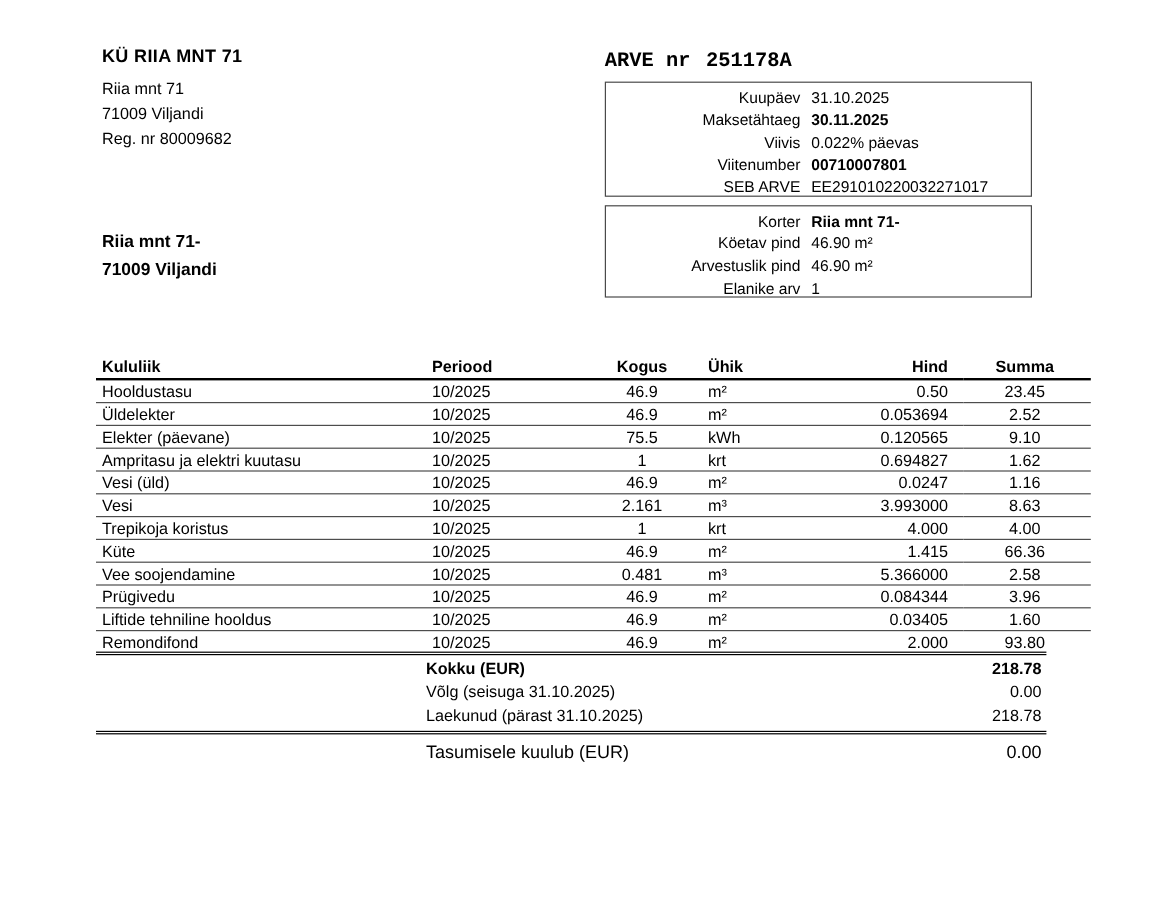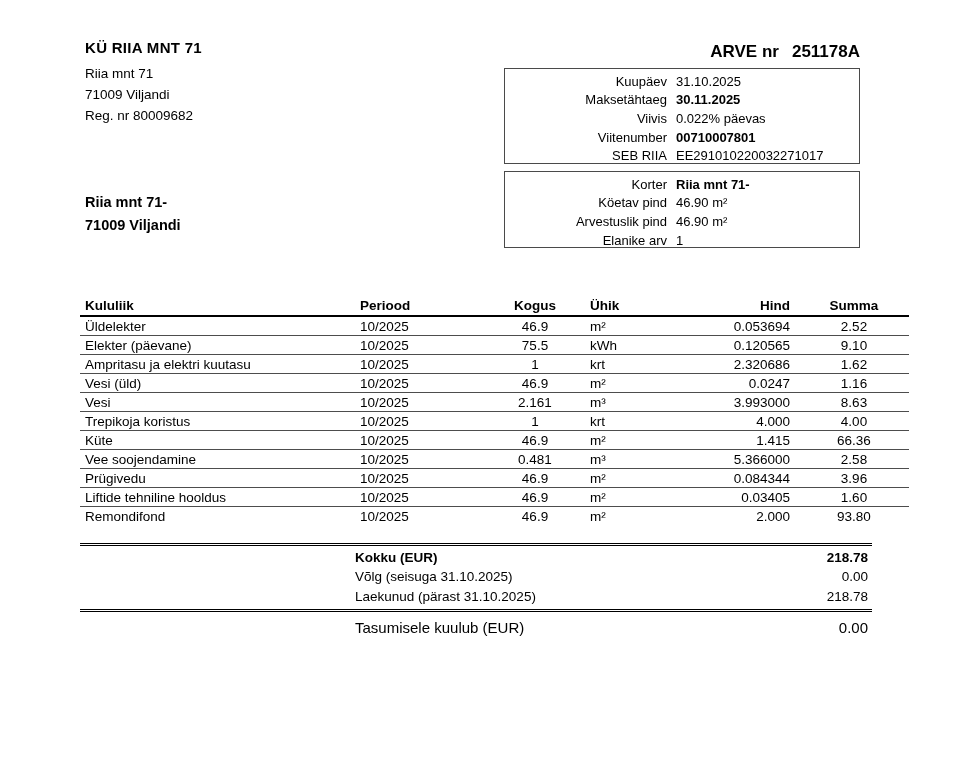--- a/index.html
+++ b/index.html
@@ -17,21 +17,21 @@
   .sender { position: absolute; left: 85px; top: 39px; }
   .sender-name { font-size: 15px; font-weight: bold; letter-spacing: 0.3px; margin: 0 0 7px 0; }
   .sender-line { font-size: 13.5px; line-height: 21px; }
 
   
   .recipient { position: absolute; left: 85px; top: 191px; font-size: 14.5px; font-weight: bold; line-height: 23px; }
 
   
   .invoice-title {
     position: absolute; left: 504px; top: 42px; width: 356px;
-    text-align: right; font-size: 17px; font-weight: bold; white-space: nowrap;
+    text-align: left; font-size: 17px; font-weight: bold; white-space: nowrap; font-family: Liberation Mono, monospace;
   }
   .invoice-title .num { margin-left: 13px; }
 
   
   .info-box {
     position: absolute; left: 504px; width: 356px;
     border: 1px solid #4a4a4a; box-sizing: border-box; padding-top: 3px;
     background: #ffffff;
   }
   .box-details { top: 68px; height: 96px; }
@@ -99,21 +99,21 @@
     </div>
     <div class="info-row">
       <span class="info-label">Viivis</span>
       <span class="info-value">0.022% päevas</span>
     </div>
     <div class="info-row">
       <span class="info-label">Viitenumber</span>
       <span class="info-value bold">00710007801</span>
     </div>
     <div class="info-row">
-      <span class="info-label">SEB RIIA</span>
+      <span class="info-label">SEB ARVE</span>
       <span class="info-value">EE291010220032271017</span>
     </div>
   </div>
 
   <div class="info-box box-apartment">
     <div class="info-row">
       <span class="info-label">Korter</span>
       <span class="info-value bold">Riia mnt 71-</span>
     </div>
     <div class="info-row">
@@ -136,41 +136,49 @@
         <th class="c-name">Kululiik</th>
         <th class="c-period">Periood</th>
         <th class="c-qty">Kogus</th>
         <th class="c-unit">Ühik</th>
         <th class="c-price">Hind</th>
         <th class="c-sum">Summa</th>
       </tr>
     </thead>
     <tbody>
       <tr>
+        <td class="c-name">Hooldustasu</td>
+        <td class="c-period">10/2025</td>
+        <td class="c-qty">46.9</td>
+        <td class="c-unit">m²</td>
+        <td class="c-price">0.50</td>
+        <td class="c-sum">23.45</td>
+      </tr>
+      <tr>
         <td class="c-name">Üldelekter</td>
         <td class="c-period">10/2025</td>
         <td class="c-qty">46.9</td>
         <td class="c-unit">m²</td>
         <td class="c-price">0.053694</td>
         <td class="c-sum">2.52</td>
       </tr>
       <tr>
         <td class="c-name">Elekter (päevane)</td>
         <td class="c-period">10/2025</td>
         <td class="c-qty">75.5</td>
         <td class="c-unit">kWh</td>
         <td class="c-price">0.120565</td>
         <td class="c-sum">9.10</td>
       </tr>
       <tr>
         <td class="c-name">Ampritasu ja elektri kuutasu</td>
         <td class="c-period">10/2025</td>
         <td class="c-qty">1</td>
         <td class="c-unit">krt</td>
-        <td class="c-price">2.320686</td>
+        <td class="c-price">0.694827</td>
         <td class="c-sum">1.62</td>
       </tr>
       <tr>
         <td class="c-name">Vesi (üld)</td>
         <td class="c-period">10/2025</td>
         <td class="c-qty">46.9</td>
         <td class="c-unit">m²</td>
         <td class="c-price">0.0247</td>
         <td class="c-sum">1.16</td>
       </tr>

